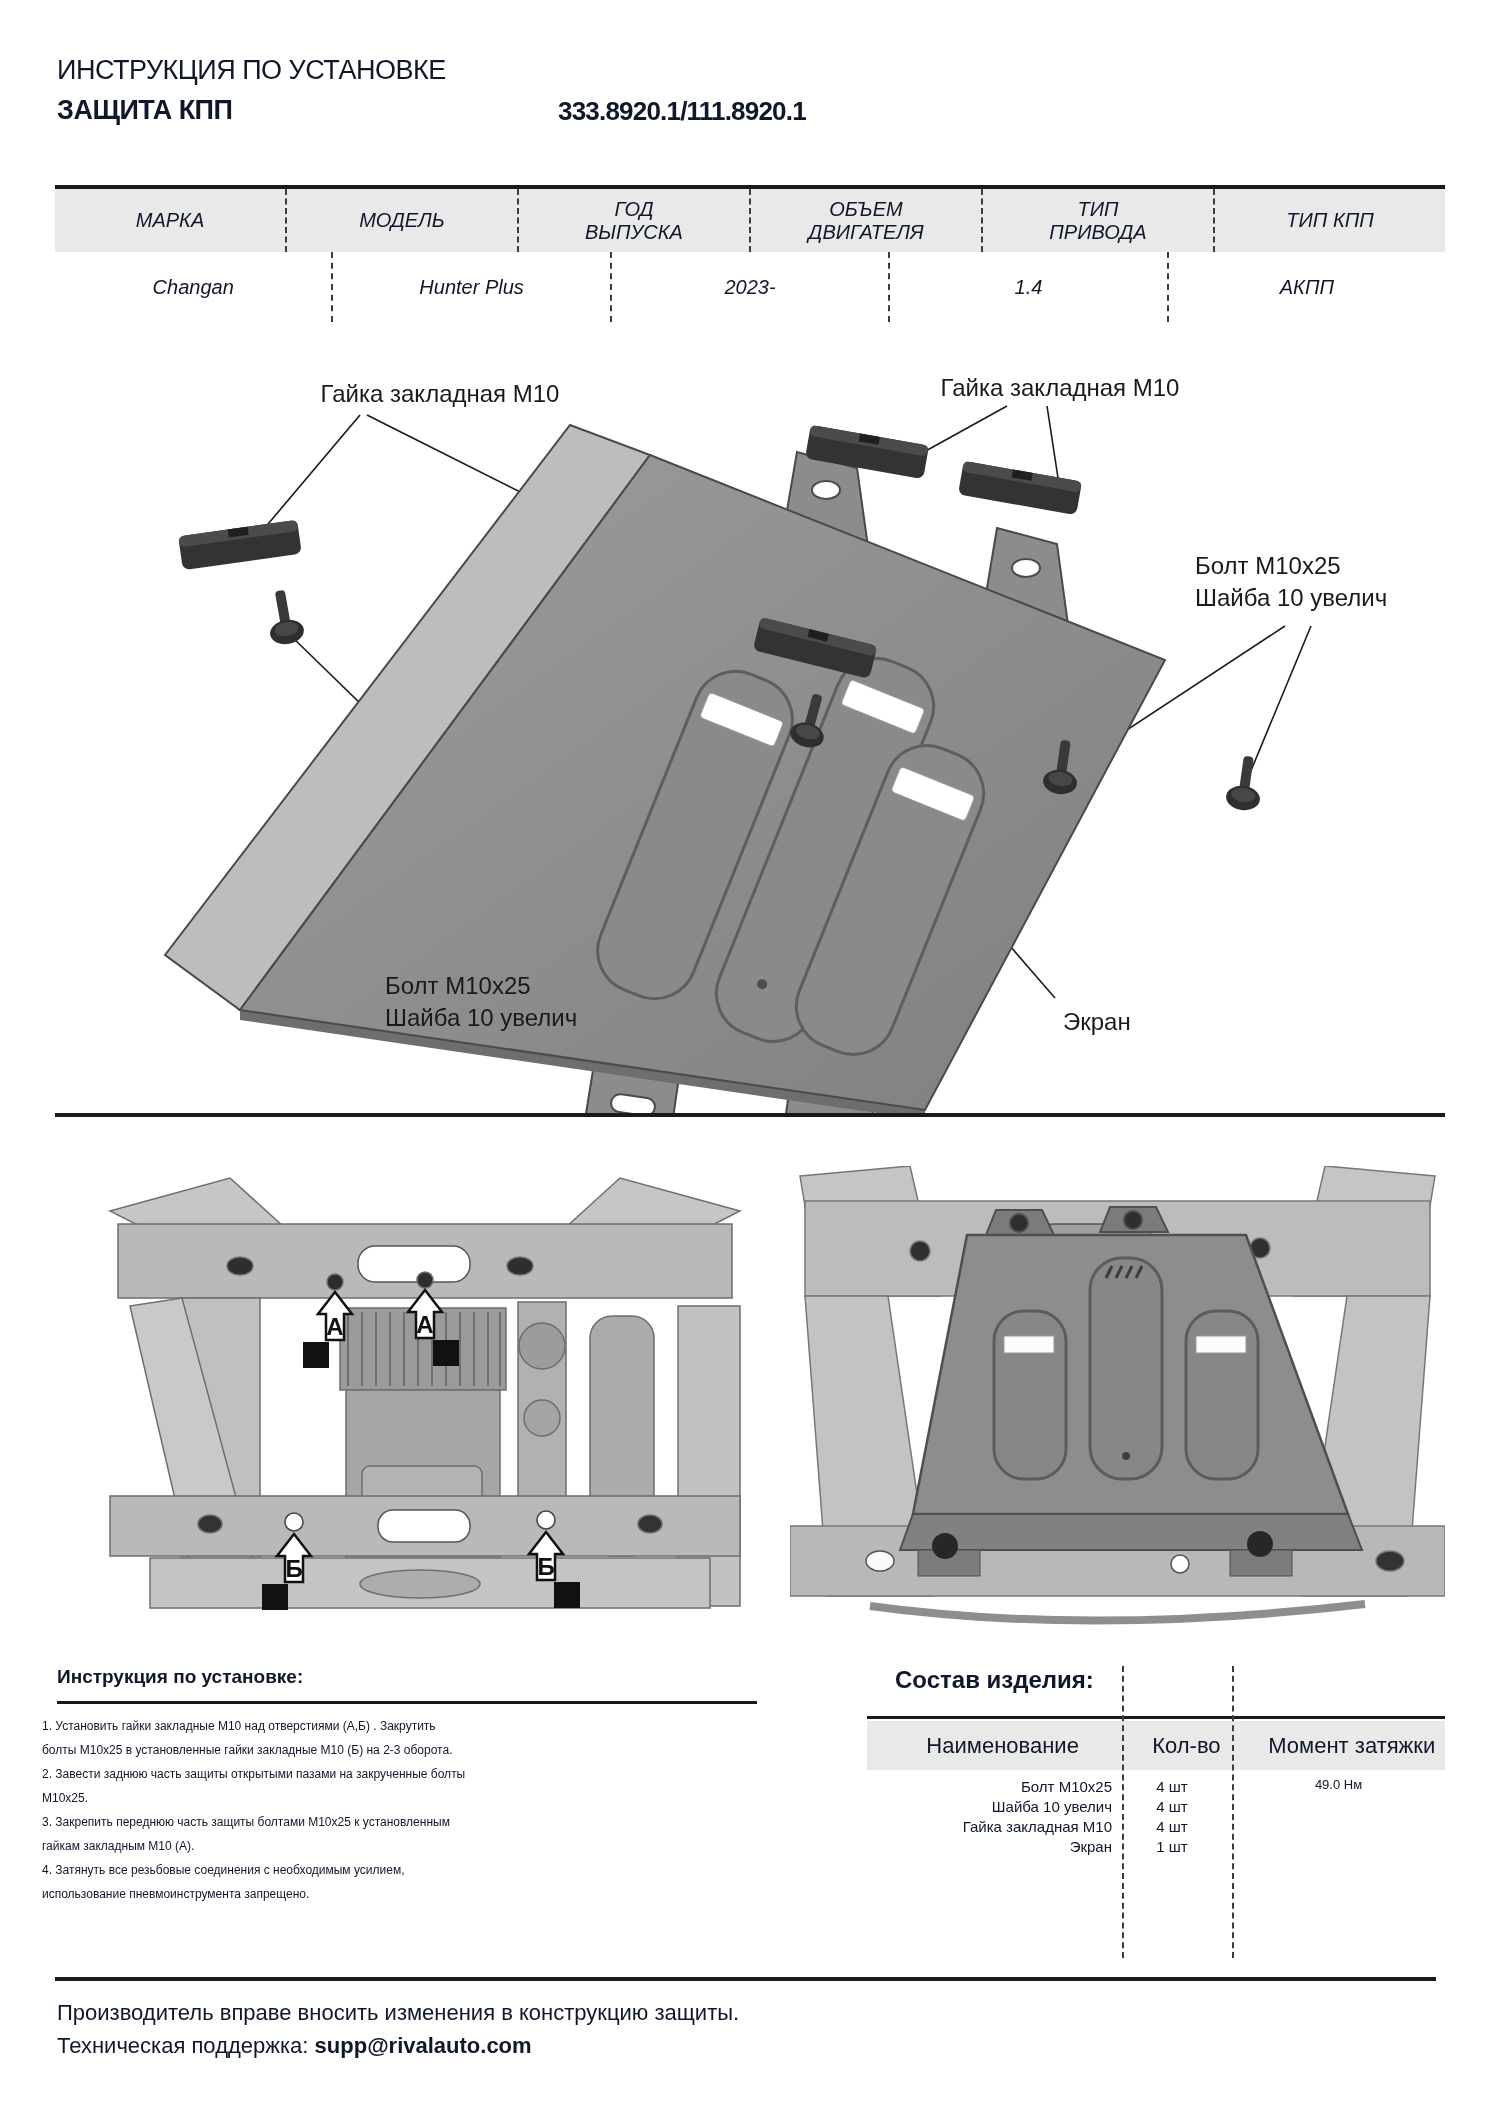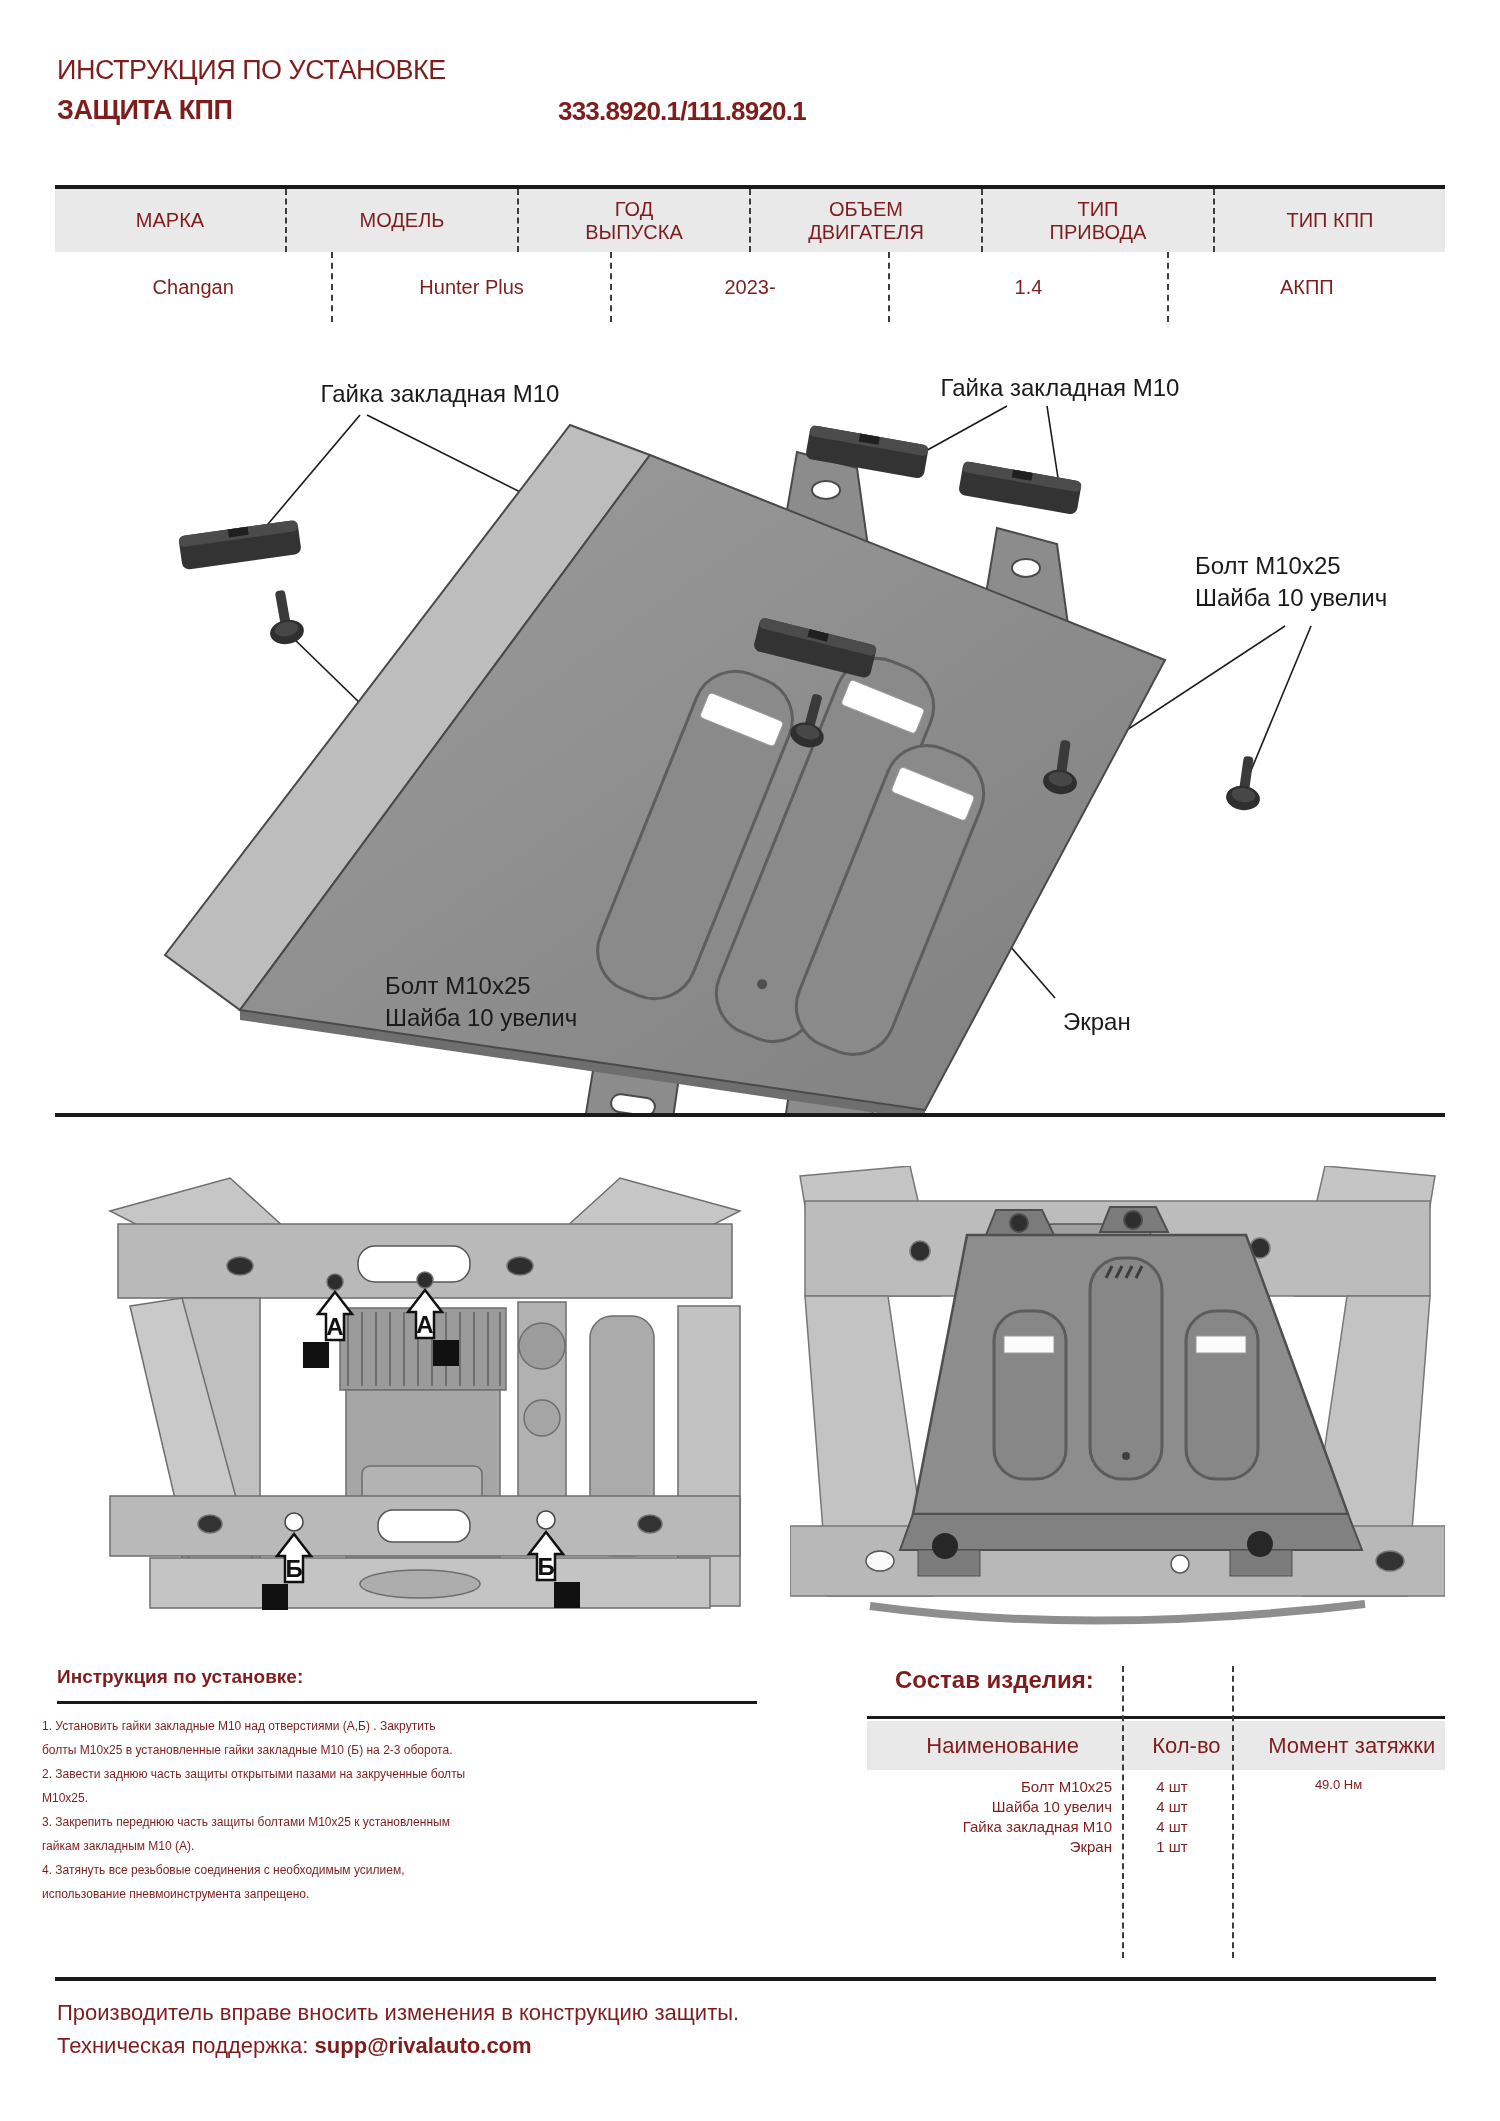--- a/index.html
+++ b/index.html
@@ -1,29 +1,29 @@
 <!DOCTYPE html>
 <html><head>
 <meta charset="utf-8">
 <style>
   html,body{margin:0;padding:0;background:#ffffff;}
   .page{
     position:relative;width:1500px;height:2121px;background:#fff;
-    font-family:"Liberation Sans", sans-serif;color:#7f1d1d;overflow:hidden;
+    font-family:"Liberation Sans", sans-serif;color:#0f172a;overflow:hidden;
   }
   .abs{position:absolute;}
 
   
   .doc-title{left:57px;top:55px;font-size:27px;letter-spacing:-0.5px;}
   .doc-subtitle{left:57px;top:95px;font-size:27px;font-weight:bold;letter-spacing:-0.5px;}
   .part-number{left:558px;top:96px;font-size:26px;font-weight:bold;letter-spacing:-0.8px;}
 
   
   .veh-table{left:55px;top:185px;width:1390px;border-top:4px solid #1a1a1a;}
-  .veh-row{display:flex;width:100%;}
+  .veh-row{display:flex;width:100%;font-style:italic;}
   .veh-row.head{background:#e9e9e9;height:63px;}
   .veh-row.data{background:#fff;height:70px;}
   .veh-cell{
     flex:1;display:flex;align-items:center;justify-content:center;text-align:center;
     font-size:20px;line-height:23px;white-space:pre-line;border-right:2px dashed #3c3c3c;
   }
   .veh-cell:last-child{border-right:none;}
 
   
   .divider{background:#1a1a1a;height:4px;}

